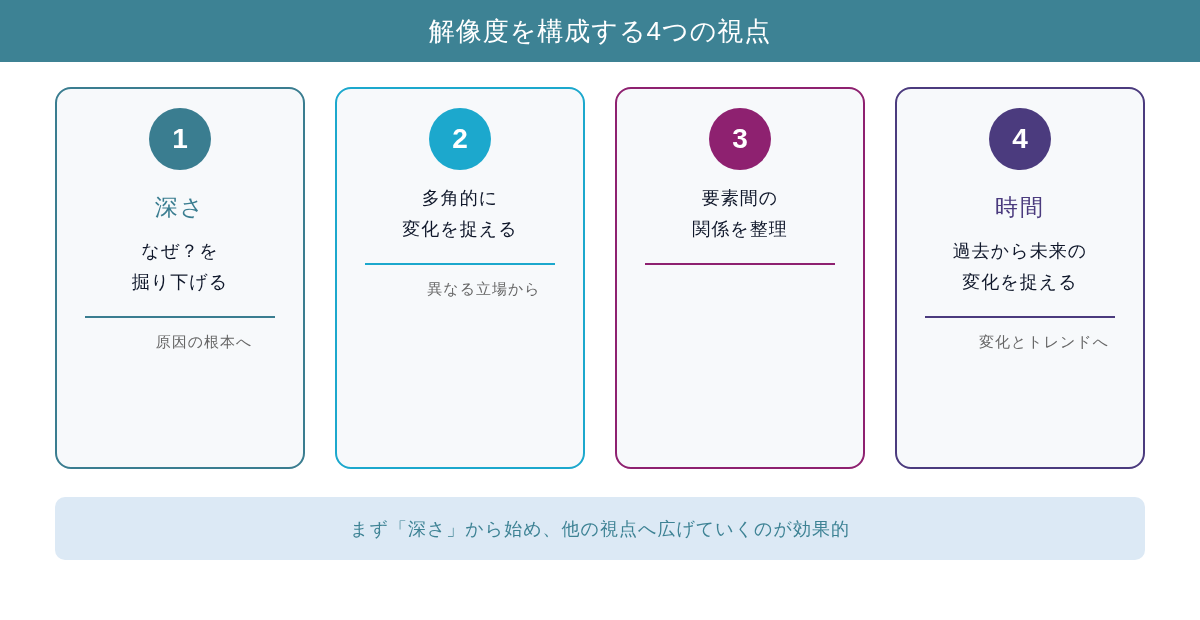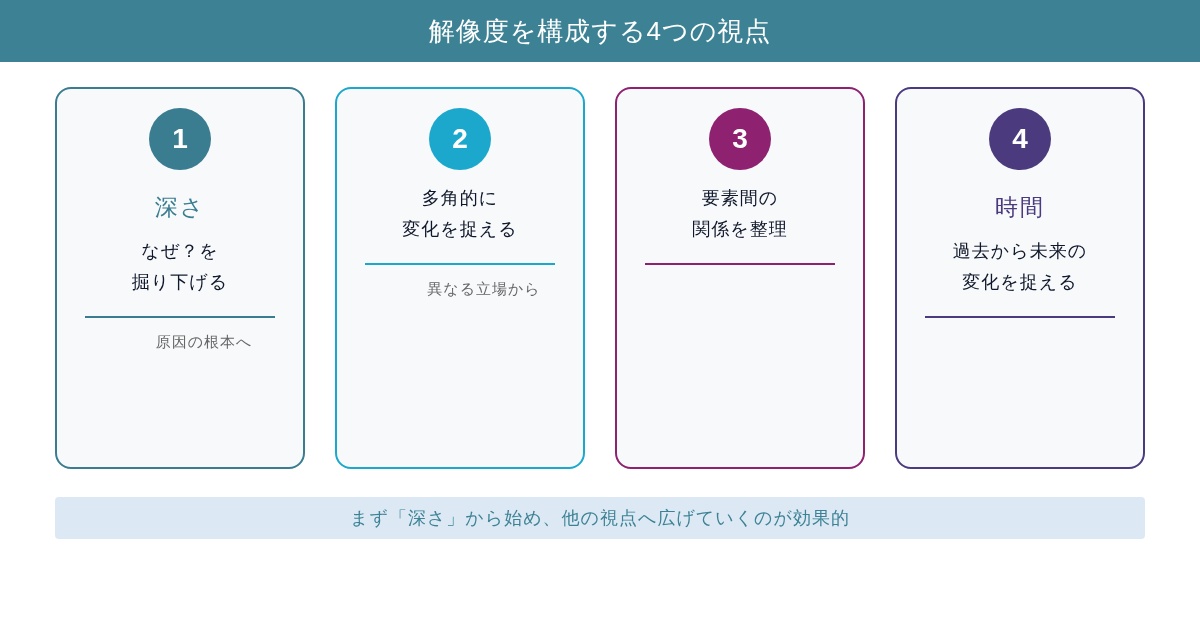--- a/index.html
+++ b/index.html
@@ -65,22 +65,22 @@
   }
   .card-subtext {
     margin-top: 15px;
     font-size: 15px;
     color: #666666;
     letter-spacing: 1px;
     margin-left: 48px;
   }
   .footer {
     margin: 28px 55px 0 55px;
-    height: 42px;
-    border-radius: 4px;
+    height: 63px;
+    border-radius: 10px;
     display: flex; align-items: center; justify-content: center;
   }
   .footer-note {
     font-size: 18px;
     letter-spacing: 1px;
   }
 </style>
 </head>
 <body>
 
@@ -129,19 +129,20 @@
   <div class="card" style="--accent: #4b3b7e;">
     <div class="circle">
       <span class="circle-number">4</span>
     </div>
     <div class="card-title">時間</div>
     <div class="card-desc">
       <div>過去から未来の</div>
       <div>変化を捉える</div>
     </div>
     <div class="divider"></div>
+    <div class="card-subtext">変化とトレンドへ</div>
   </div>
 
 </div>
 
 <div class="footer" style="background: rgb(220, 233, 245);">
   <div class="footer-note" style="color: rgb(61, 130, 148);">まず「深さ」から始め、他の視点へ広げていくのが効果的</div>
 </div>
 
 </body></html>

